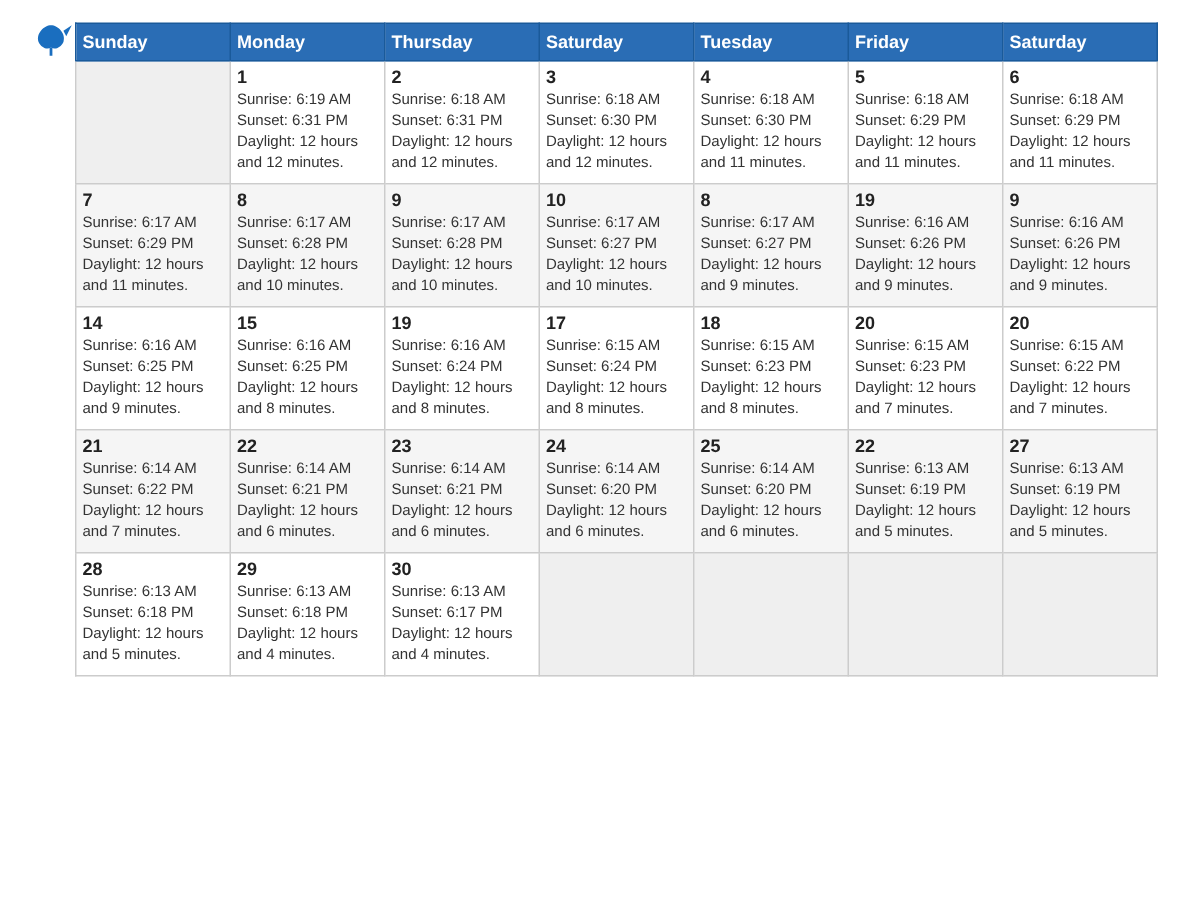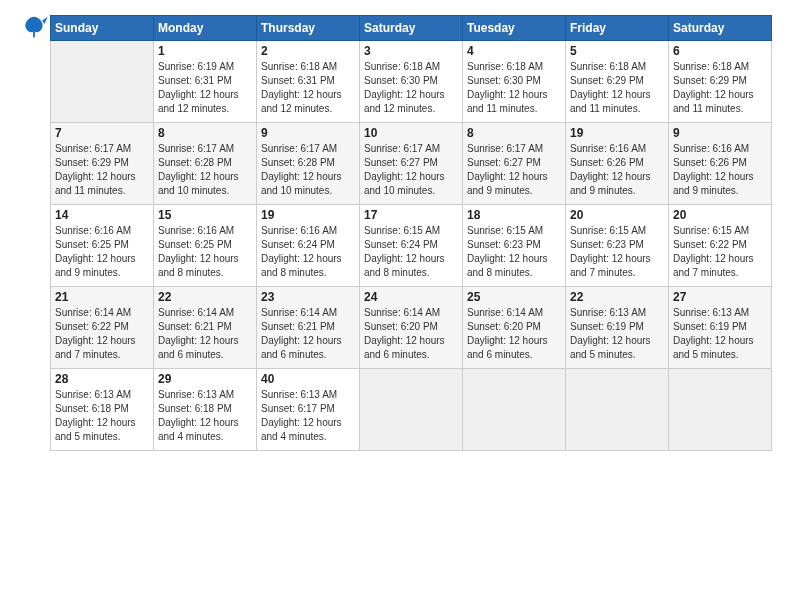--- a/index.html
+++ b/index.html
@@ -258,21 +258,21 @@
         <tr>
           <td>
             <span class="day-number">28</span>
             <div class="day-info">Sunrise: 6:13 AM<br>Sunset: 6:18 PM<br>Daylight: 12 hours and 5 minutes.</div>
           </td>
           <td>
             <span class="day-number">29</span>
             <div class="day-info">Sunrise: 6:13 AM<br>Sunset: 6:18 PM<br>Daylight: 12 hours and 4 minutes.</div>
           </td>
           <td>
-            <span class="day-number">40</span>
+            <span class="day-number">30</span>
             <div class="day-info">Sunrise: 6:13 AM<br>Sunset: 6:17 PM<br>Daylight: 12 hours and 4 minutes.</div>
           </td>
           <td class="empty-cell"></td>
           <td class="empty-cell"></td>
           <td class="empty-cell"></td>
           <td class="empty-cell"></td>
         </tr>
       </tbody>
   </table>
 </div>

